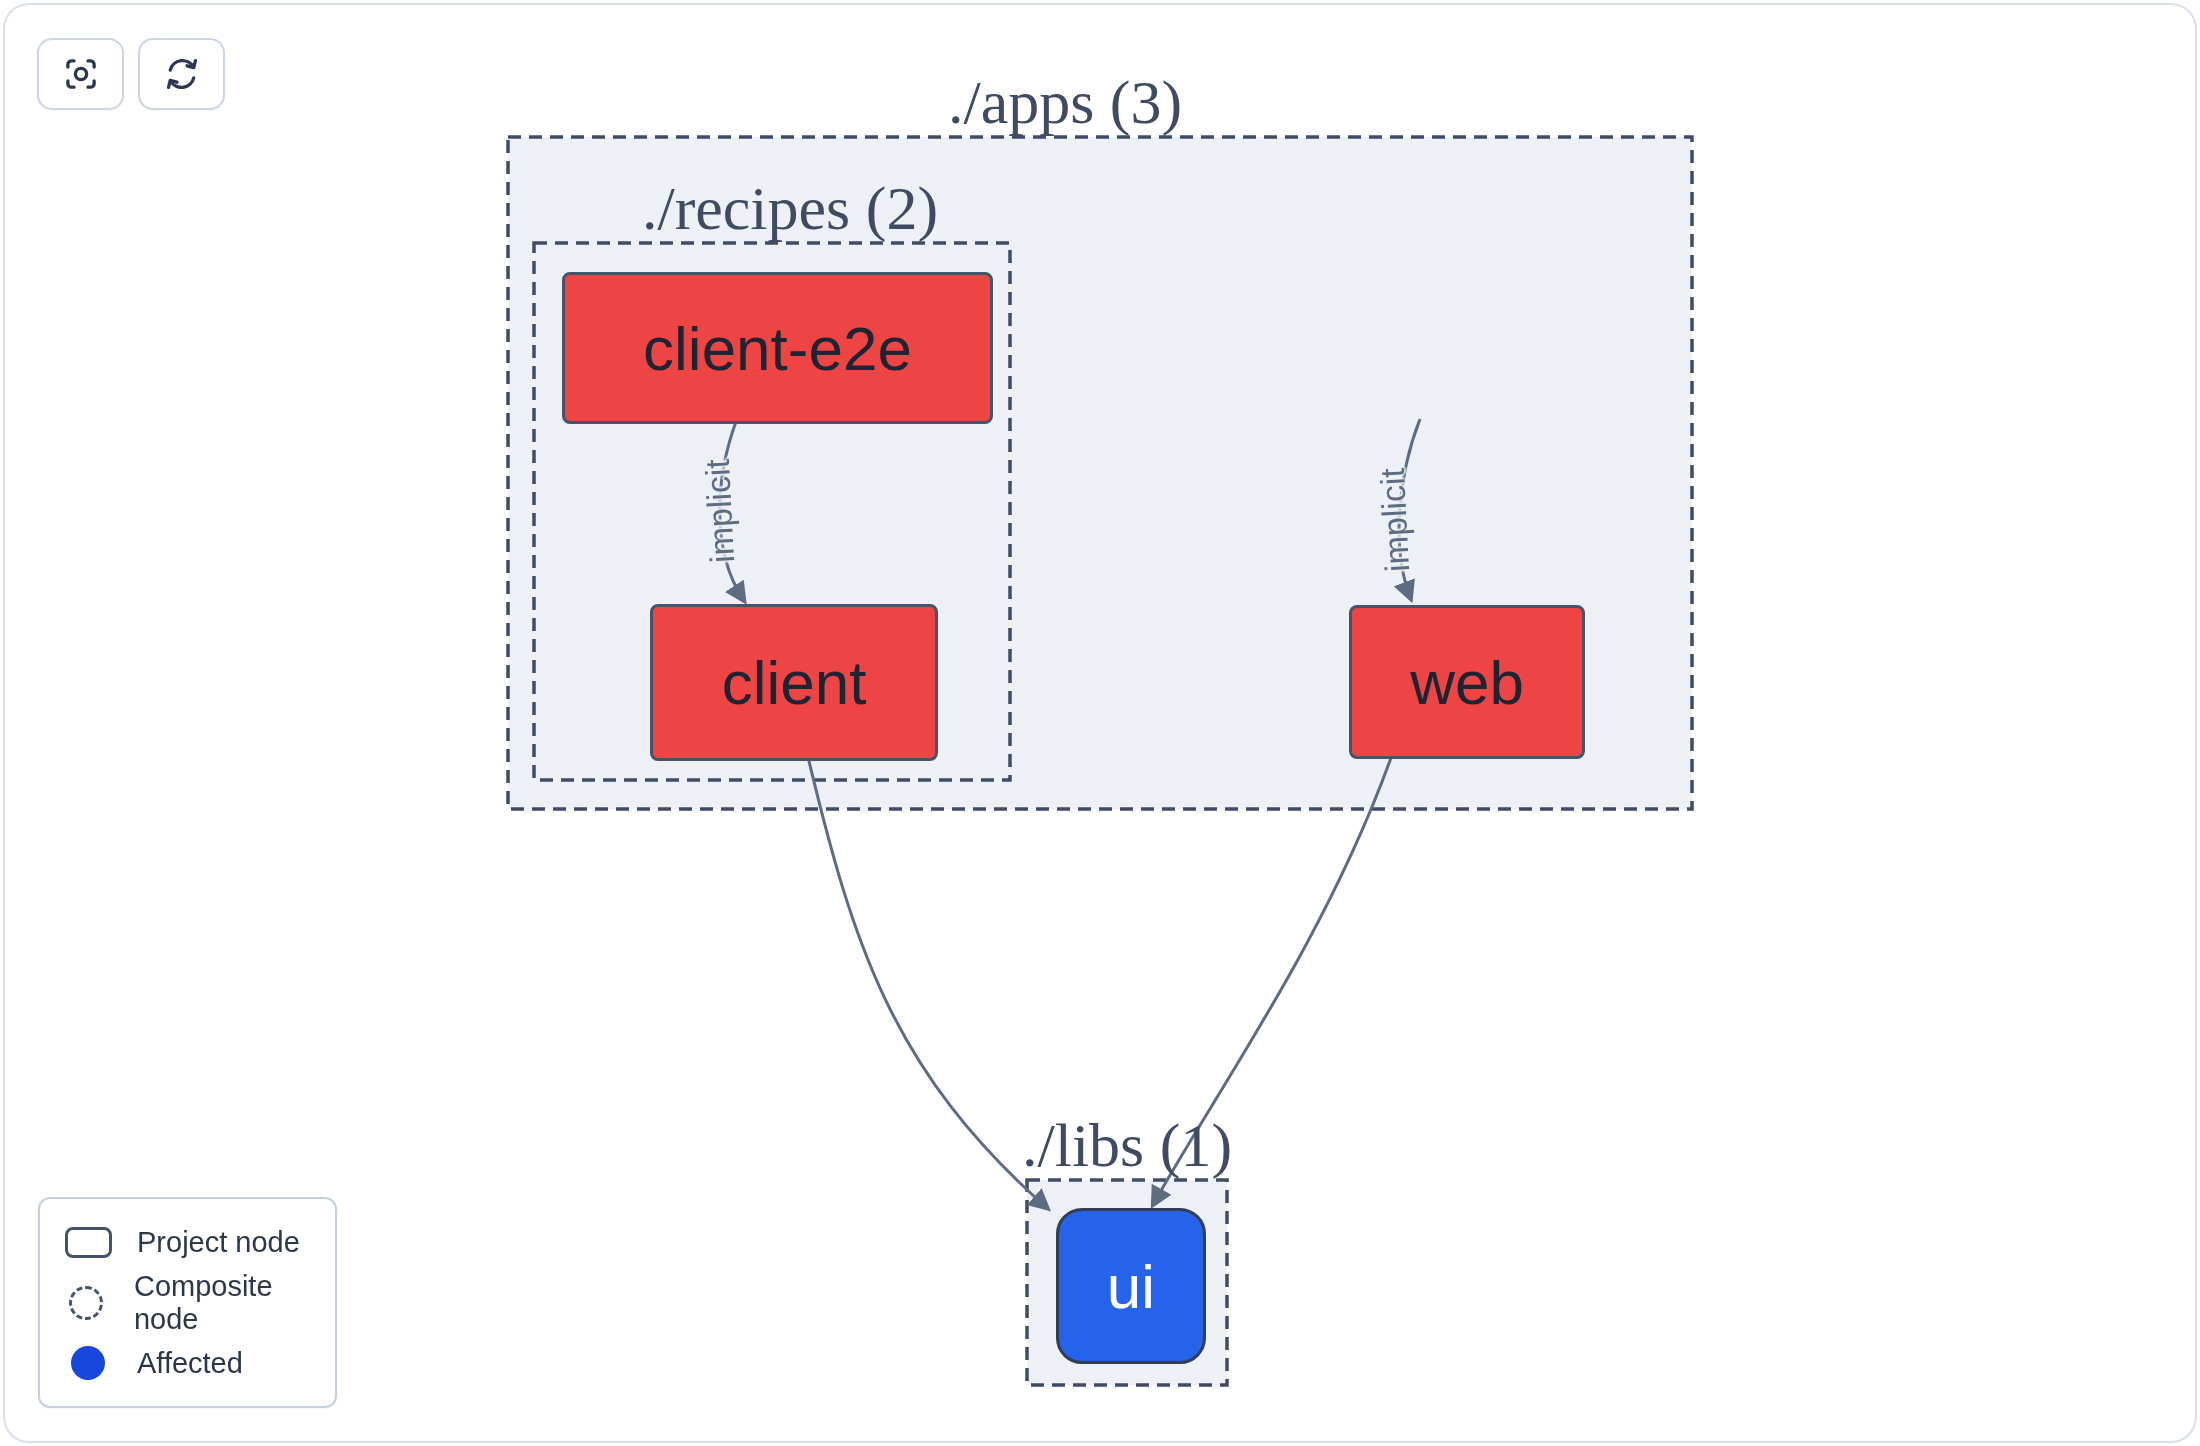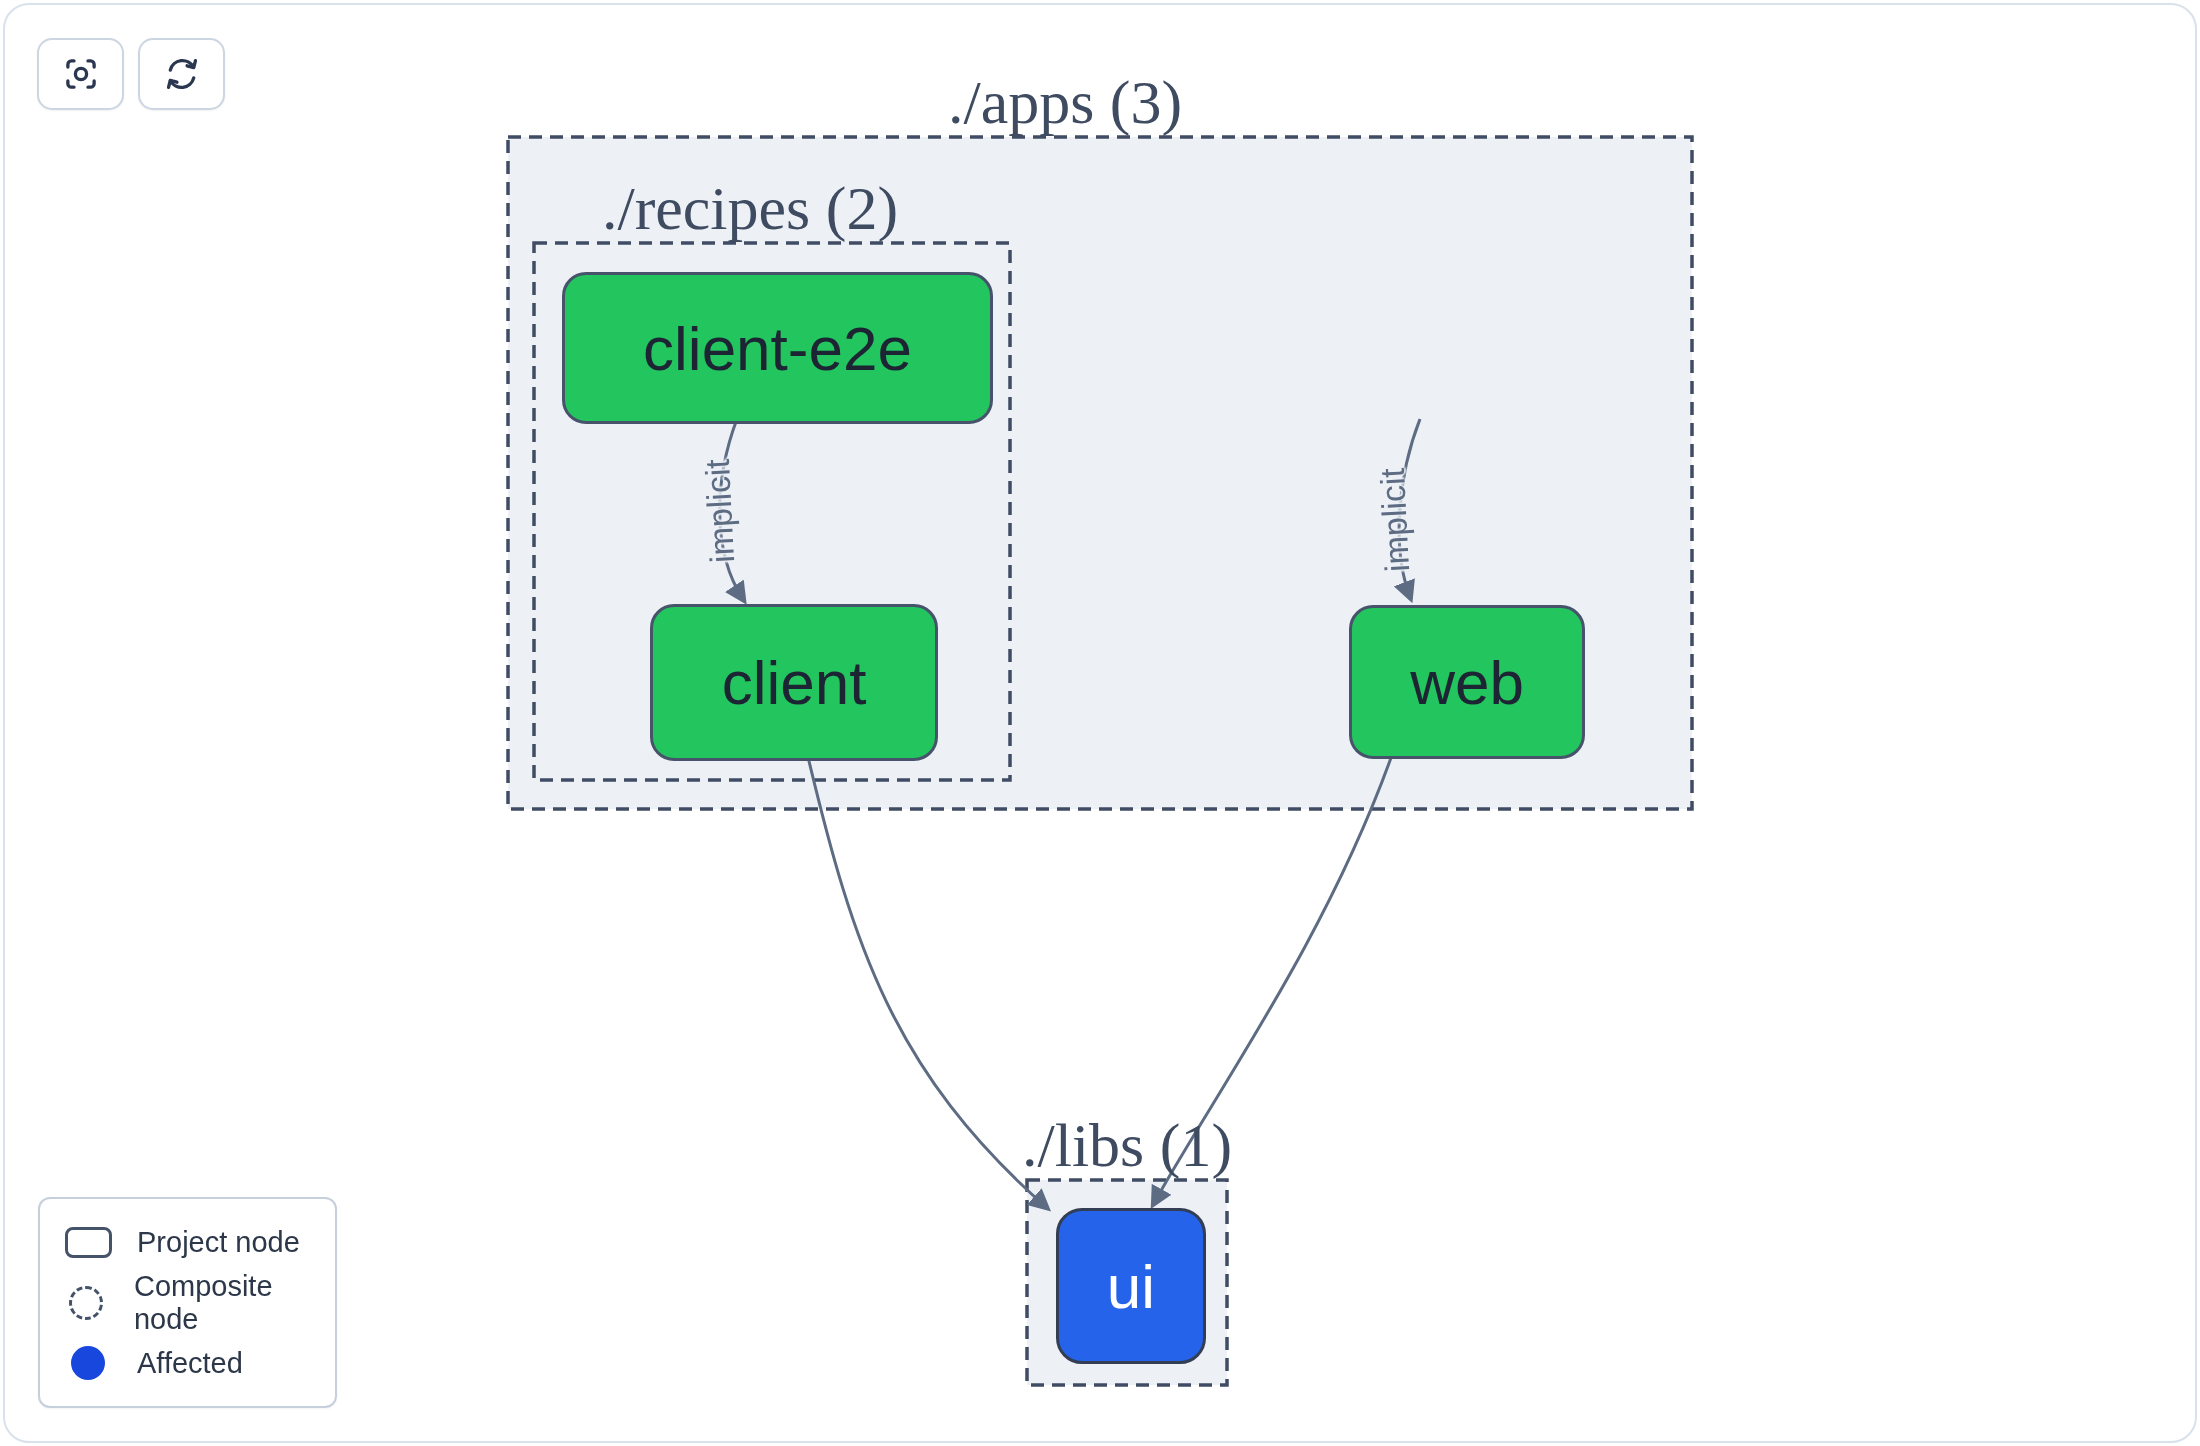--- a/index.html
+++ b/index.html
@@ -14,21 +14,21 @@
     box-shadow:0 1px 2px rgba(27,36,48,.06);}
   .tool-btn svg{width:42px;height:42px;stroke:#2b3750;fill:none;stroke-width:1.9;
     stroke-linecap:round;stroke-linejoin:round;}
 
   
   .group-title{position:absolute;transform:translateX(-50%);font-size:62px;line-height:70px;
     color:#3e4b61;white-space:nowrap;font-family:Liberation Serif, serif;}
 
   
   .node{position:absolute;display:flex;align-items:center;justify-content:center;
-    background:#22c55e;border:3px solid #46536b;border-radius:24px;font-size:62px;
+    background:#ef4444;border:3px solid #46536b;border-radius:8px;font-size:62px;
     color:#1d2433;white-space:nowrap;cursor:pointer;}
   .node.touched{background:#2563eb;border-color:#333e54;color:#ffffff;border-radius:26px;}
 
   
   .edge-label{position:absolute;font-size:34px;color:#5d6b83;white-space:nowrap;
     transform:translate(-50%,-50%) rotate(-93deg);
     text-shadow:-2px 0 2px #edf1f6,2px 0 2px #edf1f6,0 -2px 2px #edf1f6,0 2px 2px #edf1f6;}
 
   
   .legend{position:absolute;left:38px;top:1197px;width:299px;height:211px;background:#fff;
@@ -78,21 +78,21 @@
   <div class="tool-btn" style="left:138px;top:38px;">
     <svg viewBox="0 0 24 24">
       <path d="M 5.3 9.8 A 7.2 7.2 0 0 1 18.6 8.1"></path>
       <path d="M 19.7 4.4 L 18.7 8.3 L 14.9 7.3"></path>
       <path d="M 18.7 14.2 A 7.2 7.2 0 0 1 5.4 15.9"></path>
       <path d="M 4.3 19.6 L 5.3 15.7 L 9.1 16.7"></path>
     </svg>
   </div>
 
   <div class="group-title" style="left:1065px;top:67px;">./apps (3)</div>
-  <div class="group-title" style="left:750px;top:173px;text-align:center;">./recipes (2)</div>
+  <div class="group-title" style="left:790px;top:173px;text-align:center;">./recipes (2)</div>
   <div class="group-title" style="left:1127px;top:1110px;">./libs (1)</div>
 
   <div class="node" style="left:562px;top:272px;width:425px;height:146px;">client-e2e</div>
   <div class="node" style="left:650px;top:604px;width:282px;height:151px;">client</div>
   <div class="node" style="left:1349px;top:605px;width:230px;height:148px;">web</div>
   <div class="node touched" style="left:1056px;top:1208px;width:144px;height:150px;">ui</div>
 
   <div class="edge-label" style="left:720px;top:511px;">implicit</div>
   <div class="edge-label" style="left:1395px;top:520px;">implicit</div>
 

